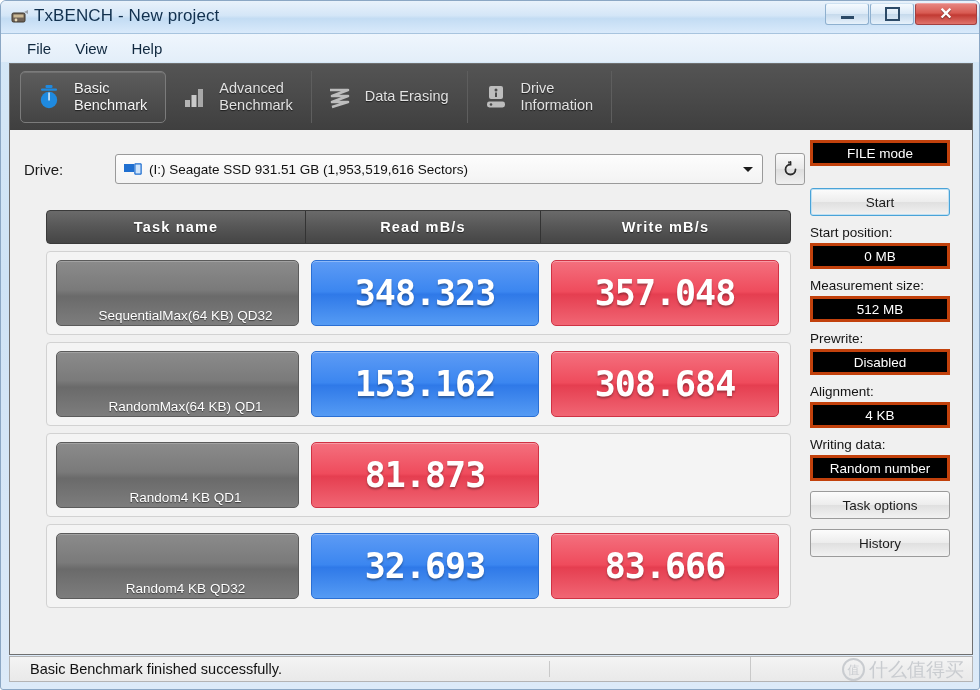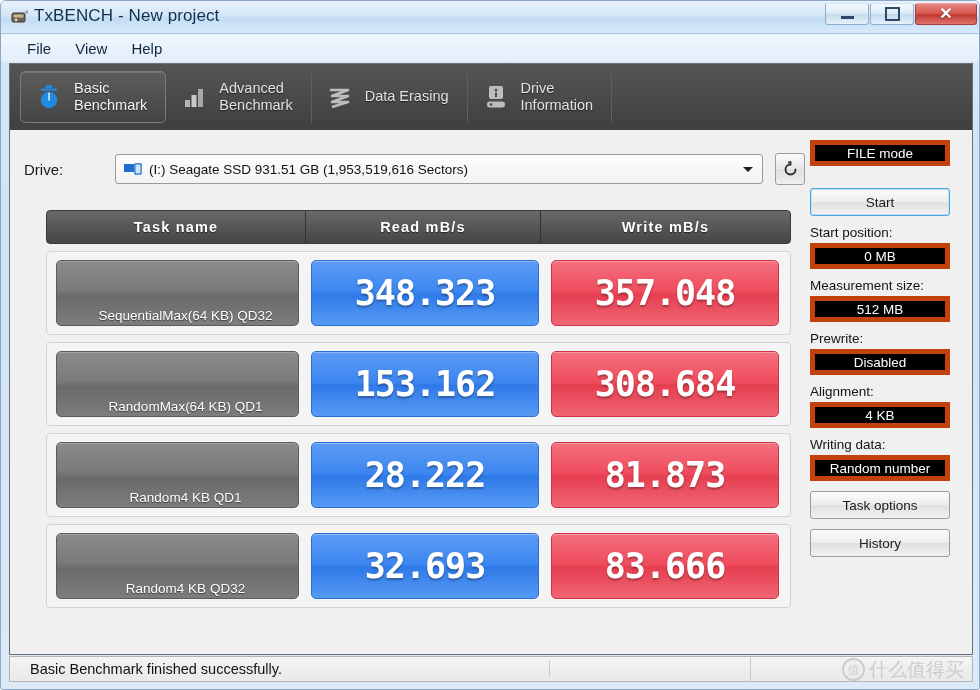--- a/index.html
+++ b/index.html
@@ -291,21 +291,21 @@
 
   
   .sidebar {
     position: absolute;
     left: 800px; top: 10px;
     width: 152px;
   }
   .sb-black {
     width: 140px; height: 26px;
     background: #000000;
-    border: 5px solid #c2410c;
+    border: 3px solid #c2410c;
     box-sizing: border-box;
     display: flex; align-items: center; justify-content: center;
     font-size: 13.5px;
     color: #ffffff;
   }
   .sb-btn {
     width: 140px; height: 28px;
     box-sizing: border-box;
     background: linear-gradient(to bottom, #fcfcfc 0%, #ededed 48%, #e0e0e0 52%, #f2f2f2 100%);
     border: 1px solid #9b9b9b;
@@ -497,23 +497,20 @@
           <div class="val-cell val-write">
             <span class="val-text">308.684</span>
           </div>
         </div>
 
         <div class="res-row">
           <div class="task-cell">
             <div class="task-l1">Random</div>
             <div class="task-l2">4 KB QD1</div>
           </div>
-          <div class="val-cell val-read">
-            <span class="val-text">28.222</span>
-          </div>
           <div class="val-cell val-write">
             <span class="val-text">81.873</span>
           </div>
         </div>
 
         <div class="res-row">
           <div class="task-cell">
             <div class="task-l1">Random</div>
             <div class="task-l2">4 KB QD32</div>
           </div>

